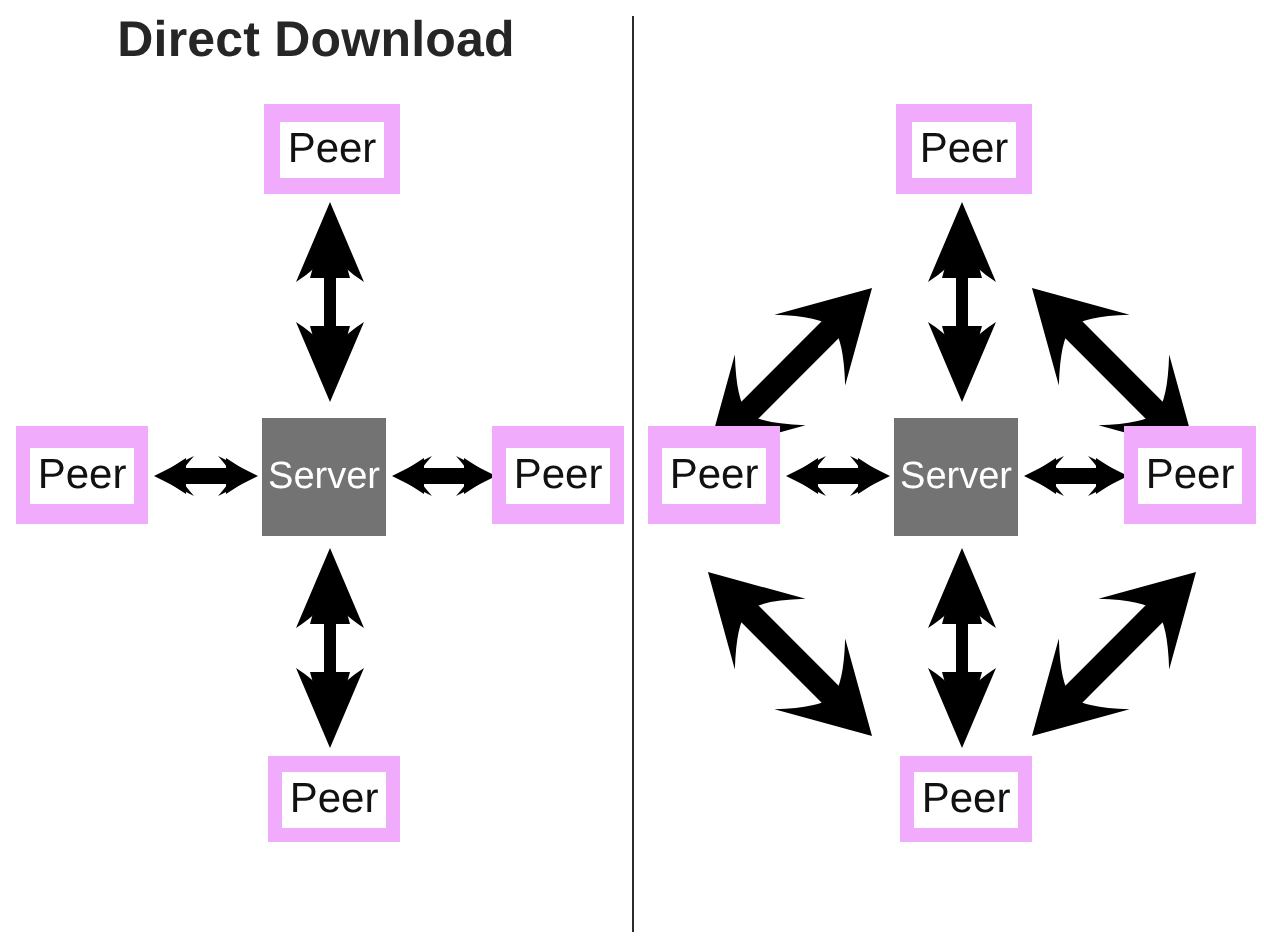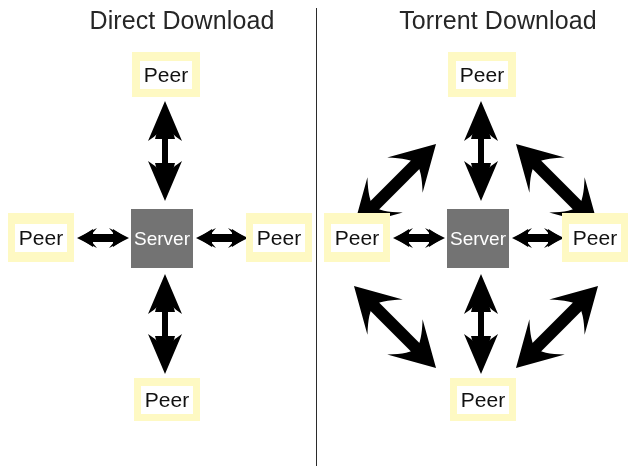--- a/index.html
+++ b/index.html
@@ -28,46 +28,45 @@
   #panel-direct  { left: 0; }
   #panel-torrent { left: 316px; }
 
   .panel-title {
     position: absolute;
     top: 6px;
     left: 0;
     width: 316px;
     text-align: center;
     font-size: 25px;
-    font-weight: 400;
+    font-weight: 700;
     color: #262626;
     letter-spacing: 0.1px;
     white-space: nowrap;
-    padding-left: 24px;
   }
 
   #divider {
     position: absolute;
     left: 316px;
     top: 8px;
     width: 1px;
     height: 458px;
     background: #2b2b2b;
   }
 
   
   .node {
     position: absolute;
     box-sizing: border-box;
     display: flex;
     align-items: center;
     justify-content: center;
   }
   .node-peer {
-    background: #fef9c3;
+    background: #f0abfc;
     padding: 16px 7px;
   }
   .node-peer .node-label {
     display: block;
     background: #ffffff;
     color: #111111;
     font-size: 21px;
     line-height: 25px;
     padding: 1px 4px 2px 4px;
     white-space: nowrap;
@@ -160,21 +159,20 @@
     </div>
     <div class="node node-peer n-bottom">
       <span class="node-label">Peer</span>
     </div>
   </div>
 
   <div id="divider"></div>
 
   <div class="panel" id="panel-torrent">
 
-    <div class="panel-title">Torrent Download</div>
 
     <svg class="arrows" viewBox="0 0 316 474">
 
       <g>
         <path fill="#000000" d="
           M162,139 L162,163
           L155,163 L165,199 L175,163 L168,163 L168,139
           L175,139 L165,103 L155,139 Z"></path>
         <path fill="#000000" d="M165,101 L182,141 Q168,132 165,123 Q162,132 148,141 Z"></path>
         <path fill="#000000" d="M165,201 L148,161 Q162,170 165,179 Q168,170 182,161 Z"></path>

